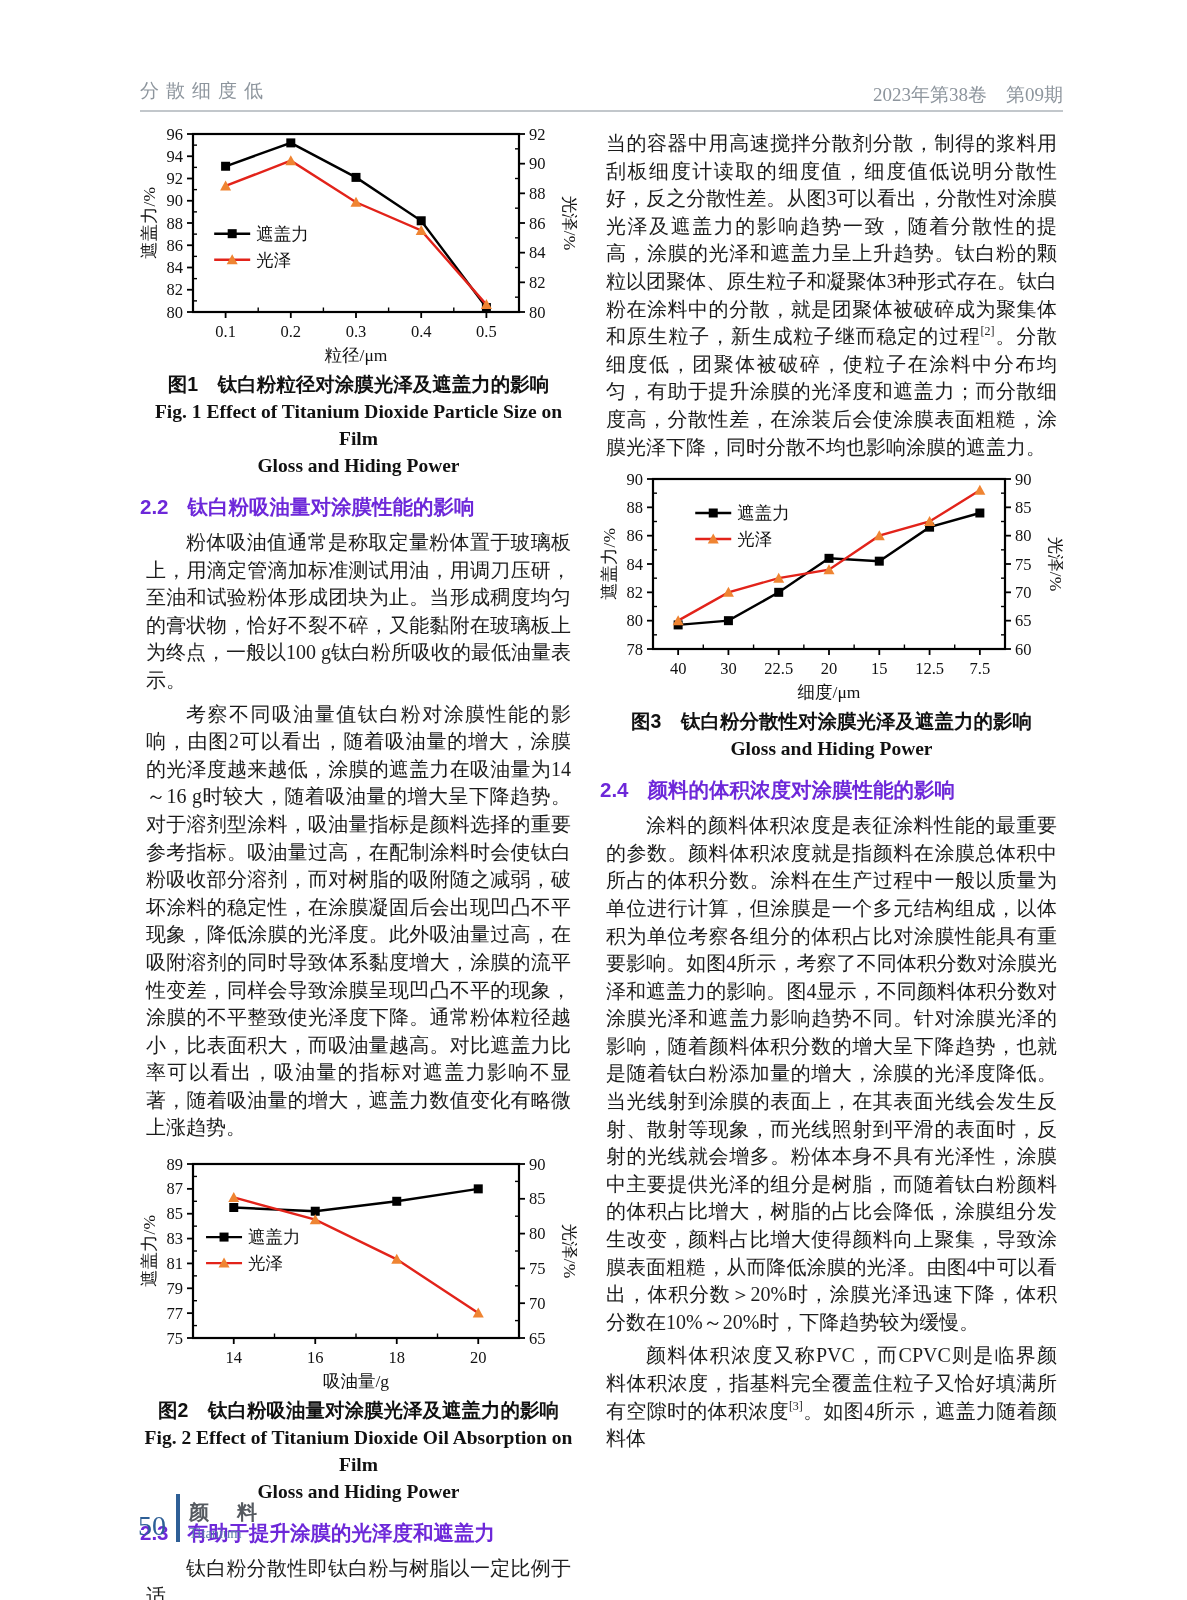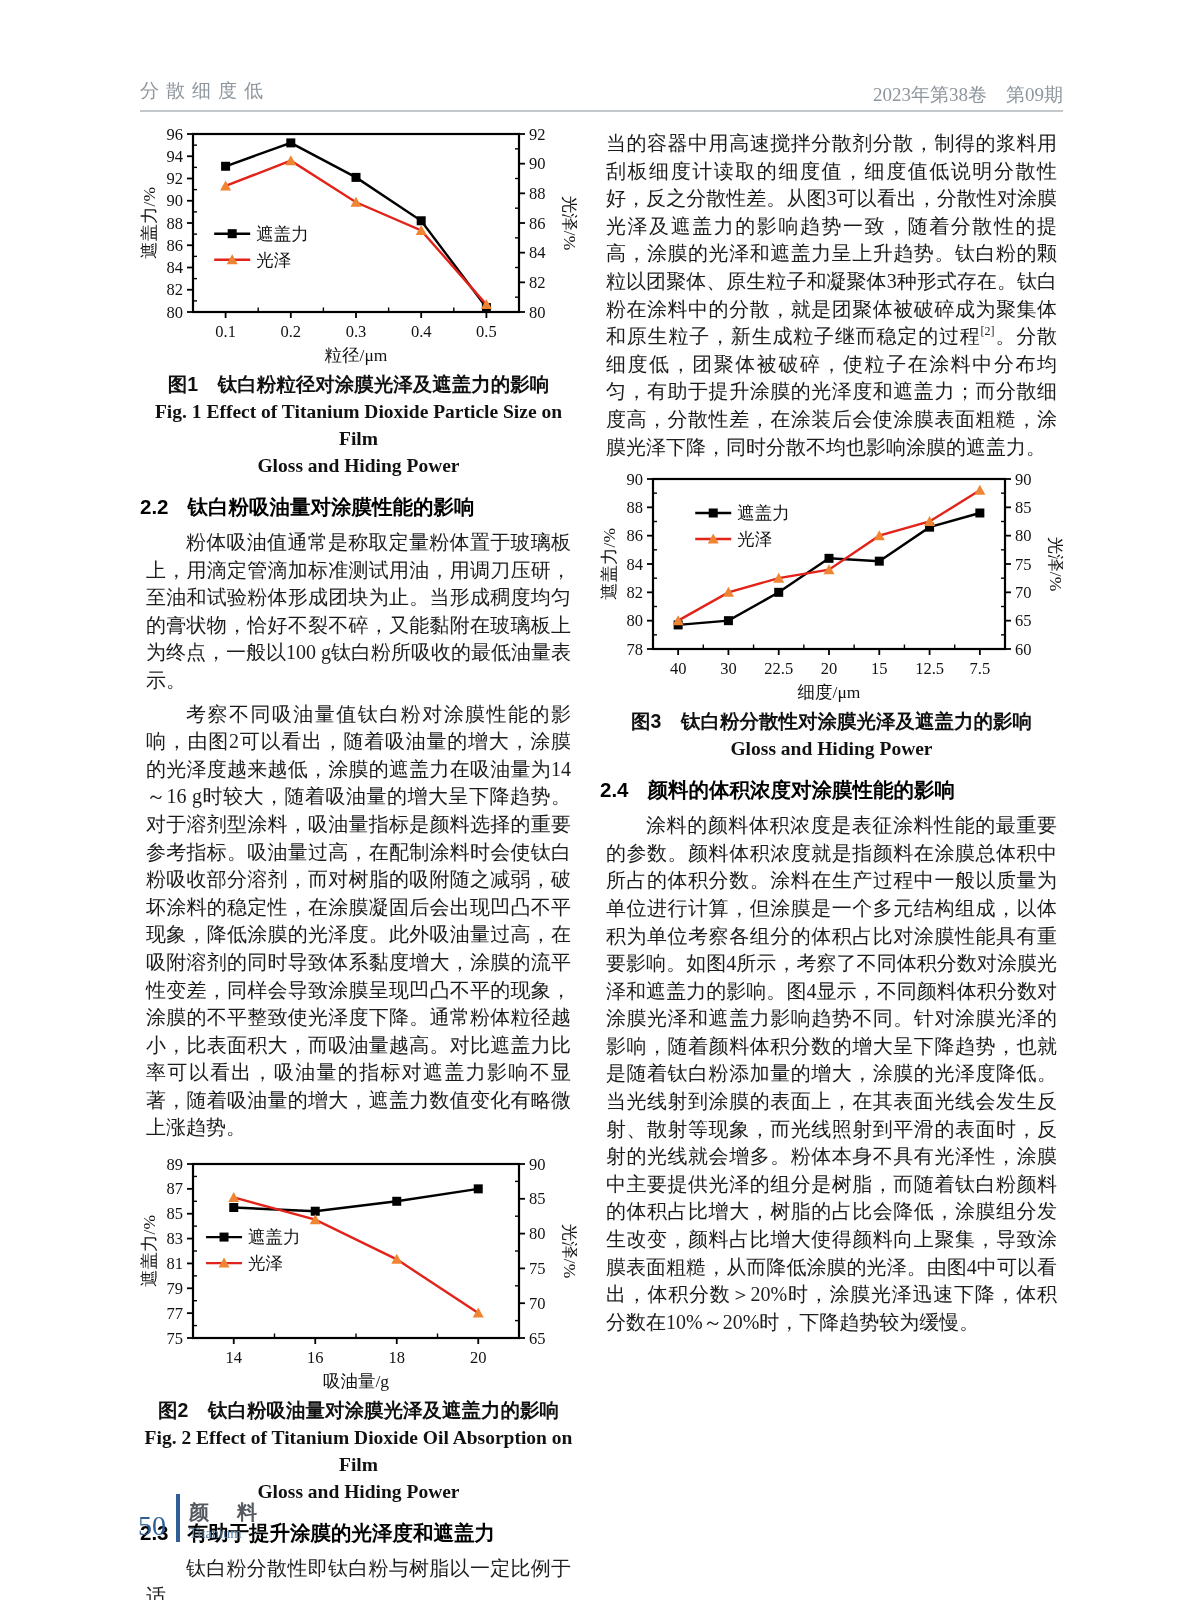--- a/index.html
+++ b/index.html
@@ -13,21 +13,21 @@
   .hdr-rule{position:absolute;left:140px;top:110px;width:923px;height:2px;background:#c2c7cb;}
   
   .col{position:absolute;top:124px;}
   .col-left{left:140px;width:437px;}
   .col-right{left:600px;width:463px;}
   .para{font-size:20px;line-height:27.6px;text-align:justify;margin:6px;}
   .para.indent{text-indent:2em;}
   .para sup{font-size:0.6em;vertical-align:super;line-height:0;}
   .sec-heading{
     font-family:"Liberation Sans",sans-serif;font-weight:bold;font-size:20.5px;
-    color:#000000;margin:14px 0 8px 0;
+    color:#6d28d9;margin:14px 0 8px 0;
   }
   .sec-heading .sec-num{margin-right:19px;}
   
   .fig{margin:0 0 8px 0;text-align:center;}
   .fig svg{display:block;}
   .cap-zh{font-family:"Liberation Sans",sans-serif;font-weight:bold;font-size:19.5px;line-height:28px;color:#111;}
   .cap-en{font-weight:bold;font-size:19.5px;line-height:27px;color:#111;}
   
   .footer{position:absolute;left:138px;top:1494px;display:flex;align-items:flex-end;}
   .footer .pg{font-size:28px;color:#2e5f96;margin-right:10px;align-self:flex-end;}
@@ -321,20 +321,21 @@
         <text x="137.24" y="76" font-size="17.5" font-family="&quot;Liberation Serif&quot;,serif" fill="#111">光泽</text>
       </svg>
     <div class="cap-zh">图3　钛白粉分散性对涂膜光泽及遮盖力的影响</div>
     <div class="cap-en">Gloss and Hiding Power</div>
   </figure>
 
   <div class="sec-heading">
     <span class="sec-num">2.4</span><span>颜料的体积浓度对涂膜性能的影响</span>
   </div>
   <p class="para indent">涂料的颜料体积浓度是表征涂料性能的最重要的参数。颜料体积浓度就是指颜料在涂膜总体积中所占的体积分数。涂料在生产过程中一般以质量为单位进行计算，但涂膜是一个多元结构组成，以体积为单位考察各组分的体积占比对涂膜性能具有重要影响。如图4所示，考察了不同体积分数对涂膜光泽和遮盖力的影响。图4显示，不同颜料体积分数对涂膜光泽和遮盖力影响趋势不同。针对涂膜光泽的影响，随着颜料体积分数的增大呈下降趋势，也就是随着钛白粉添加量的增大，涂膜的光泽度降低。当光线射到涂膜的表面上，在其表面光线会发生反射、散射等现象，而光线照射到平滑的表面时，反射的光线就会增多。粉体本身不具有光泽性，涂膜中主要提供光泽的组分是树脂，而随着钛白粉颜料的体积占比增大，树脂的占比会降低，涂膜组分发生改变，颜料占比增大使得颜料向上聚集，导致涂膜表面粗糙，从而降低涂膜的光泽。由图4中可以看出，体积分数＞20%时，涂膜光泽迅速下降，体积分数在10%～20%时，下降趋势较为缓慢。</p>
+  <p class="para indent">颜料体积浓度又称PVC，而CPVC则是临界颜料体积浓度，指基料完全覆盖住粒子又恰好填满所有空隙时的体积浓度<sup>[3]</sup>。如图4所示，遮盖力随着颜料体</p>
 
 </div>
 
 <div class="footer">
   <div class="pg">50</div>
   <div class="bar"></div>
   <div class="labels">
     <div class="zh">颜　料</div>
     <div class="en">Titanium</div>
   </div>

